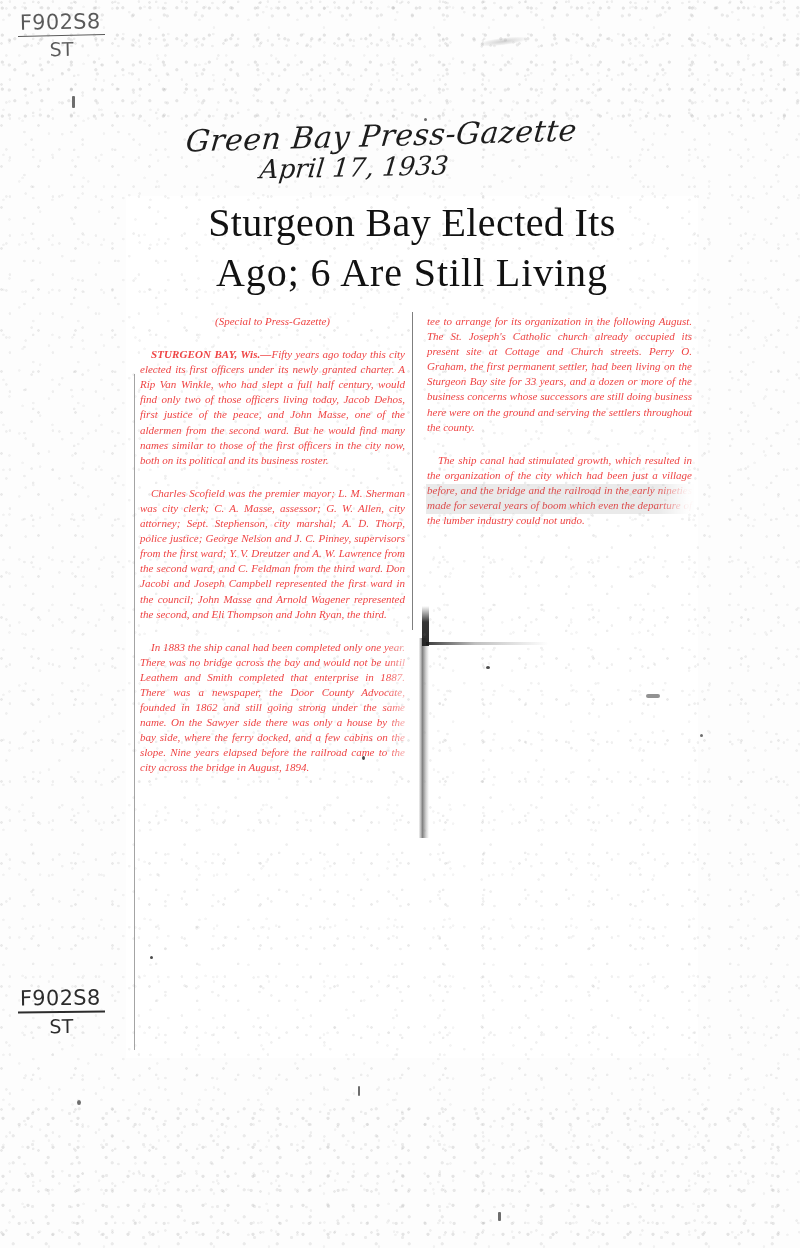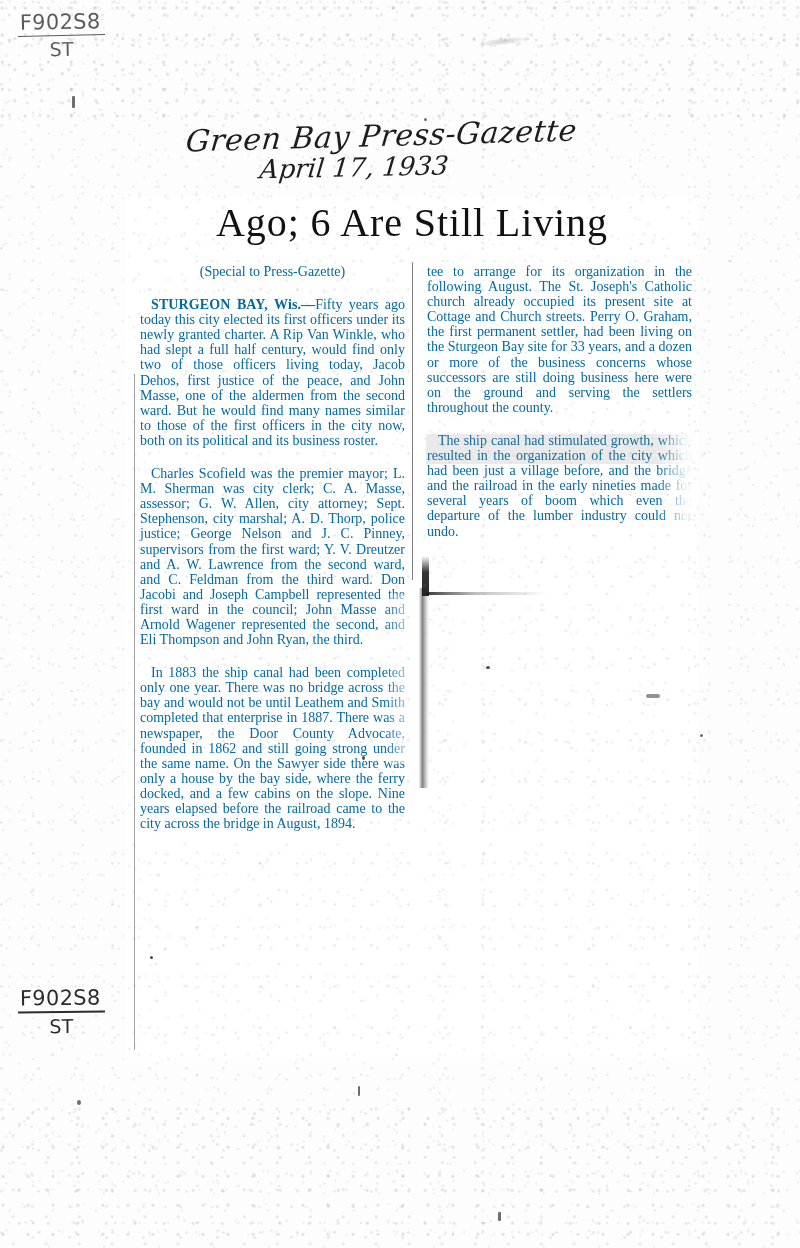--- a/index.html
+++ b/index.html
@@ -167,27 +167,28 @@
   .columns {
     position: relative;
     display: flex;
     margin-top: 16px;
     padding-left: 14px;
     padding-right: 6px;
   }
   .col {
     width: 272px;
     font-family: "Liberation Serif", serif;
-    font-size: 14px;
+    font-size: 11px;
     line-height: 15.1px;
-    color: #0369a1;
+    color: #ef4444;
     text-align: justify;
     text-justify: inter-word;
     -webkit-hyphens: none;
     hyphens: none;
+    font-style: italic;
   }
   .col-left  { padding-right: 10px; }
   .col-right { padding-left: 12px; }
 
   .col p { margin: 0 0 0 0; text-indent: 11px; }
   .col p.no-indent { text-indent: 0; }
   .col p.centered { text-indent: 0; text-align: center; }
   .col p + p { margin-top: 18px; }
 
   .col .lead { font-weight: 700; letter-spacing: .1px; }
@@ -305,20 +306,21 @@
 <div class="speck" style="left:700px; top:734px; width:3px;  height:3px;"></div>
 
 <div class="handnote">
   <span class="hn-pub">Green Bay Press-Gazette</span>
   <span class="hn-date">April 17, 1933</span>
 </div>
 
 <div class="clipping">
 
   <div class="headline">
+    <span class="hl-line l1">Sturgeon Bay Elected Its</span>
     <span class="hl-line l3">Ago; 6 Are Still Living</span>
   </div>
 
   <div class="edge-rule-left"></div>
 
   <div class="columns">
 
     <div class="col-rule"></div>
 
     <div class="col col-left">

